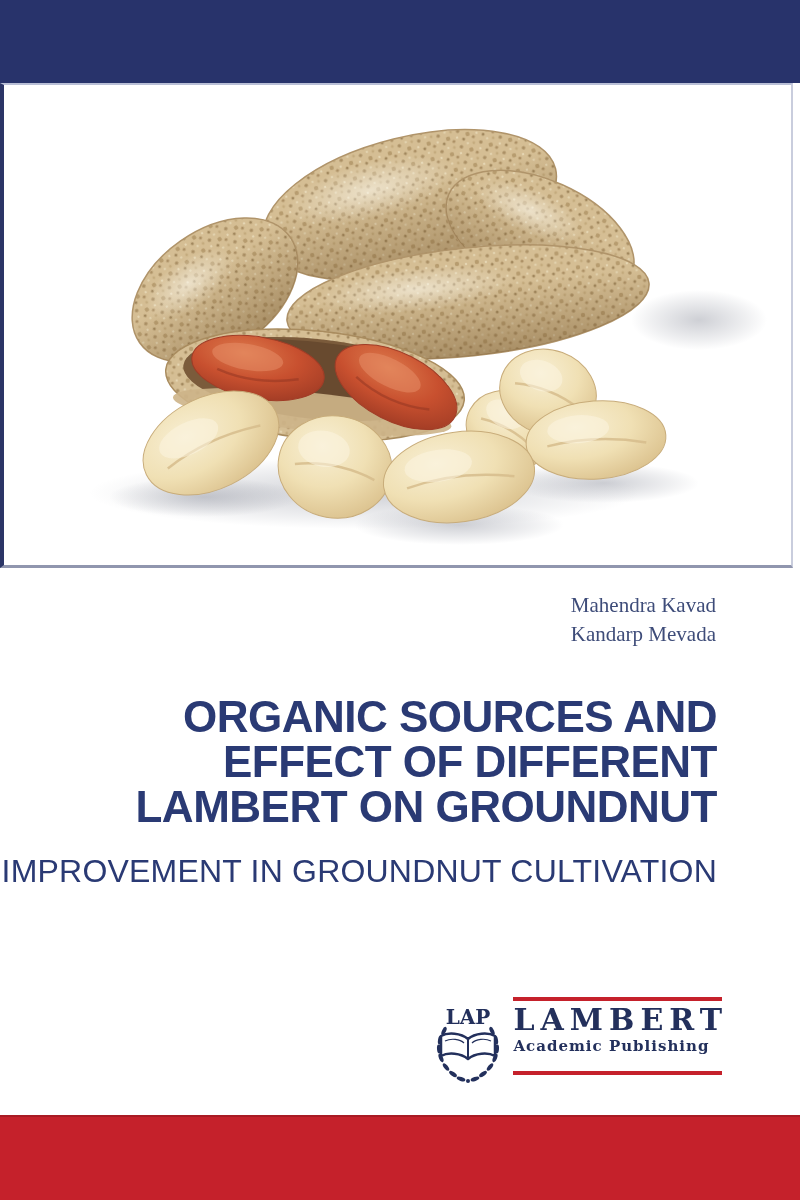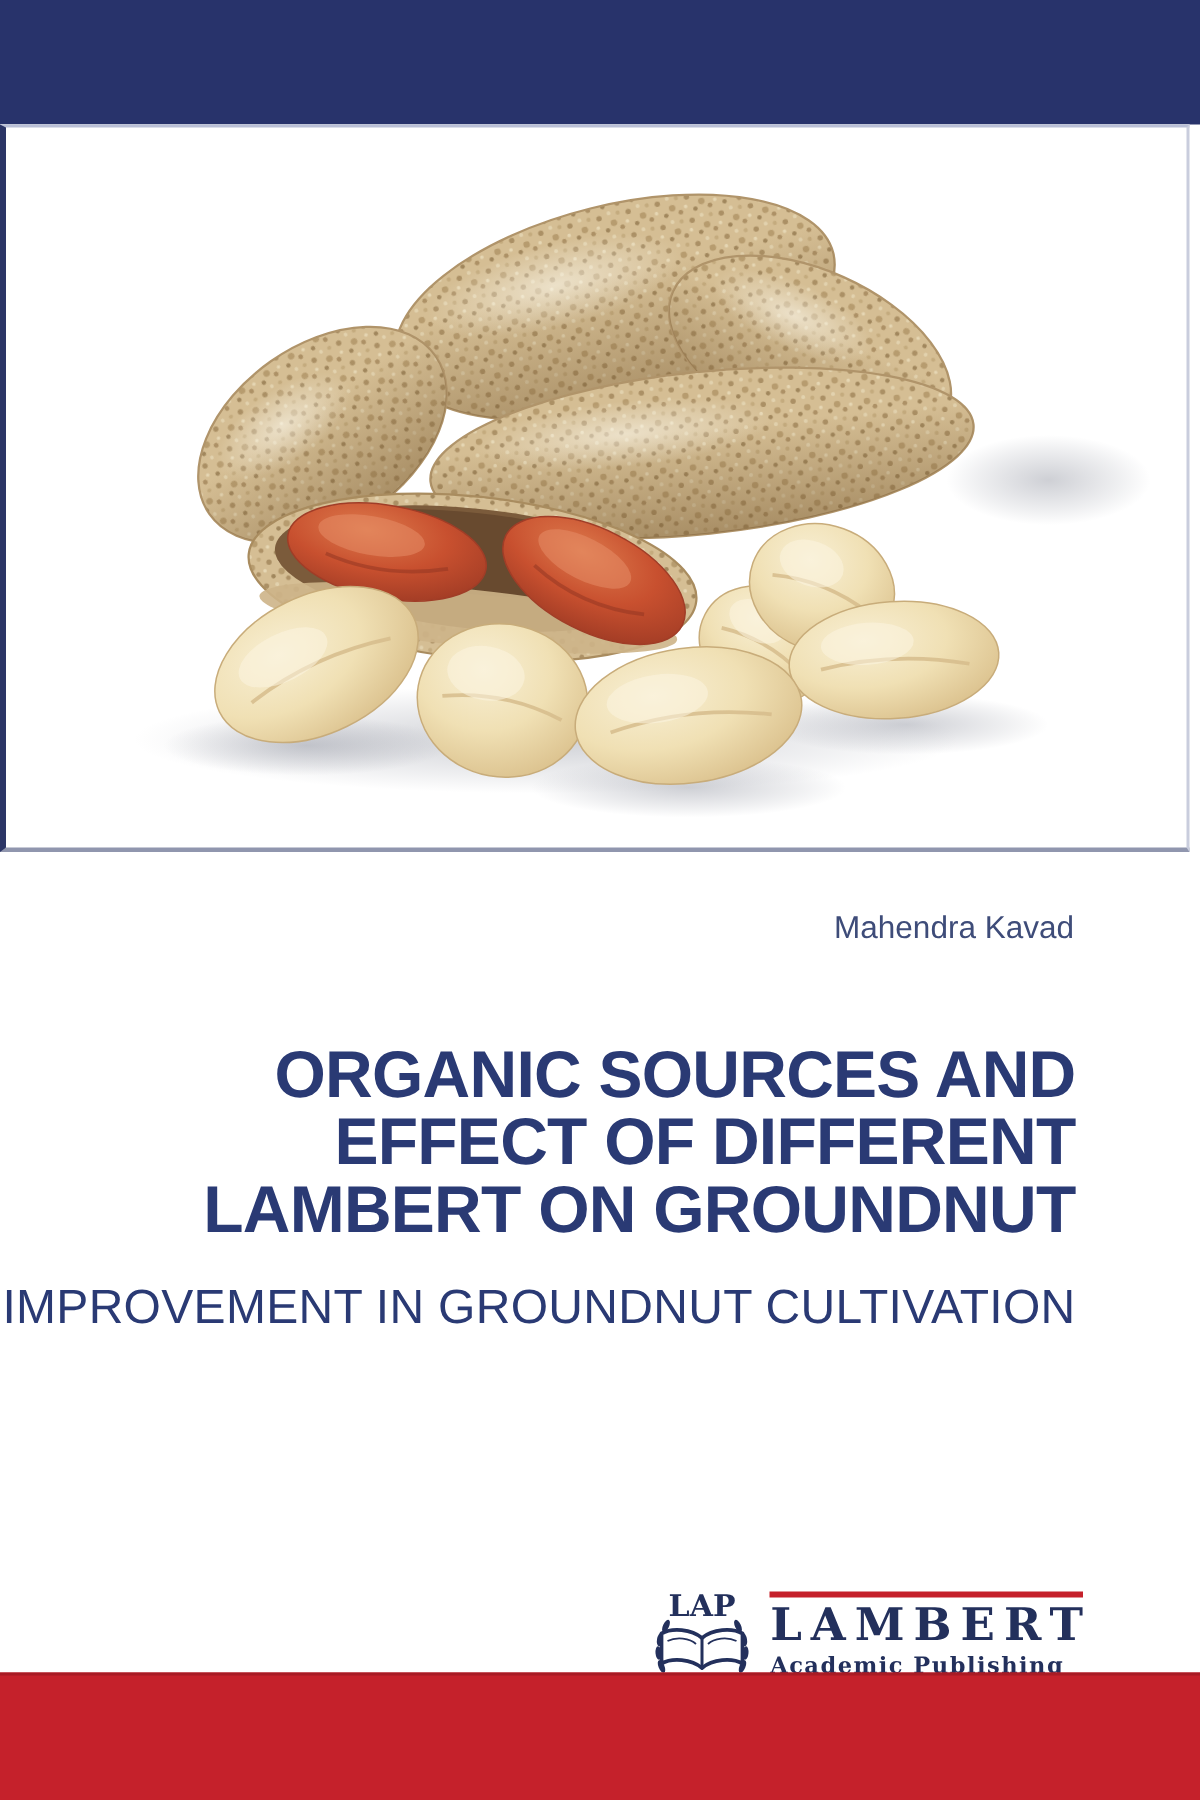--- a/index.html
+++ b/index.html
@@ -11,42 +11,42 @@
   .photo-frame{
     position:absolute;left:0;top:83px;width:793px;height:485px;box-sizing:border-box;
     background:#ffffff;
     border-left:4px solid #2B3566;
     border-top:2px solid #B9BFD6;
     border-right:2px solid #C9CDDD;
     border-bottom:3px solid #9096AE;
   }
   .photo-frame svg{display:block;width:100%;height:100%;}
   .authors{
-    position:absolute;right:84px;top:604px;text-align:center;
-    color:#3E4C79;font-size:21px;line-height:29px;
+    position:absolute;right:84px;top:591px;text-align:center;
+    color:#3E4C79;font-size:21px;line-height:29px;font-family:Liberation Serif, serif;
   }
   .title{
     position:absolute;right:83px;top:694px;text-align:right;
     color:#2A3A74;font-weight:bold;font-size:44px;line-height:45px;letter-spacing:-0.5px;
   }
   .subtitle{
     position:absolute;right:83px;top:856px;text-align:right;
     color:#2A3A74;font-size:32px;line-height:30px;letter-spacing:0.2px;
   }
-  .logo{position:absolute;right:78px;top:1050px;display:flex;align-items:center;}
+  .logo{position:absolute;right:78px;top:997px;display:flex;align-items:flex-start;}
   .emblem{width:74px;height:88px;margin-right:8px;flex:none;}
   .wordmark{display:flex;flex-direction:column;}
   .red-rule{height:4px;background:#C5212B;}
   .lambert{
     font-family:"DejaVu Serif",serif;font-weight:bold;font-size:30px;line-height:34px;
     letter-spacing:6px;margin-right:-6px;color:#23305C;padding-top:2px;
   }
   .acadpub{
     font-family:"DejaVu Serif",serif;font-weight:bold;font-size:15px;line-height:18px;
-    letter-spacing:1px;margin-right:-1px;color:#23305C;padding-bottom:4px;
+    letter-spacing:1px;margin-right:-1px;color:#23305C;padding-bottom:16px;
   }
   .bottom-band{
     position:absolute;left:0;top:1115px;width:800px;height:85px;
     background:#C5212B;border-top:2px solid #A81B24;box-sizing:border-box;
   }
 </style>
 </head>
 <body>
 
 <div class="cover">
@@ -164,20 +164,21 @@
       <g transform="translate(455 392) rotate(-8)">
         <ellipse rx="76" ry="45" fill="url(#nutG)" stroke="#C8AC7A" stroke-width="1"></ellipse>
         <path d="M-53,4 Q0,-7 55,7" stroke="#D6BC8C" stroke-width="2.5" fill="none" opacity="0.85"></path>
         <ellipse cx="-19" cy="-14" rx="34" ry="16" fill="#FBF4E0" opacity="0.55"></ellipse>
       </g>
     </svg>
   </div>
 
   <div class="authors">
     <div>Mahendra Kavad</div>
+    <div>Kandarp Mevada</div>
   </div>
 
   <div class="title">
     <div>ORGANIC SOURCES AND</div>
     <div>EFFECT OF DIFFERENT</div>
     <div>LAMBERT ON GROUNDNUT</div>
   </div>
 
   <div class="subtitle">IMPROVEMENT IN GROUNDNUT CULTIVATION</div>
 

